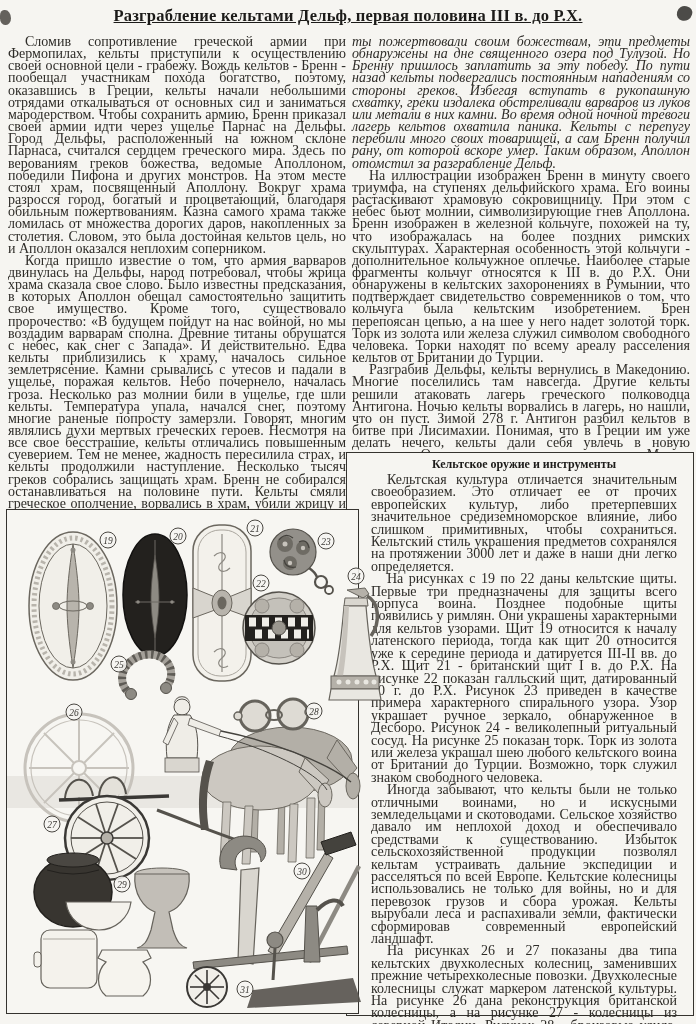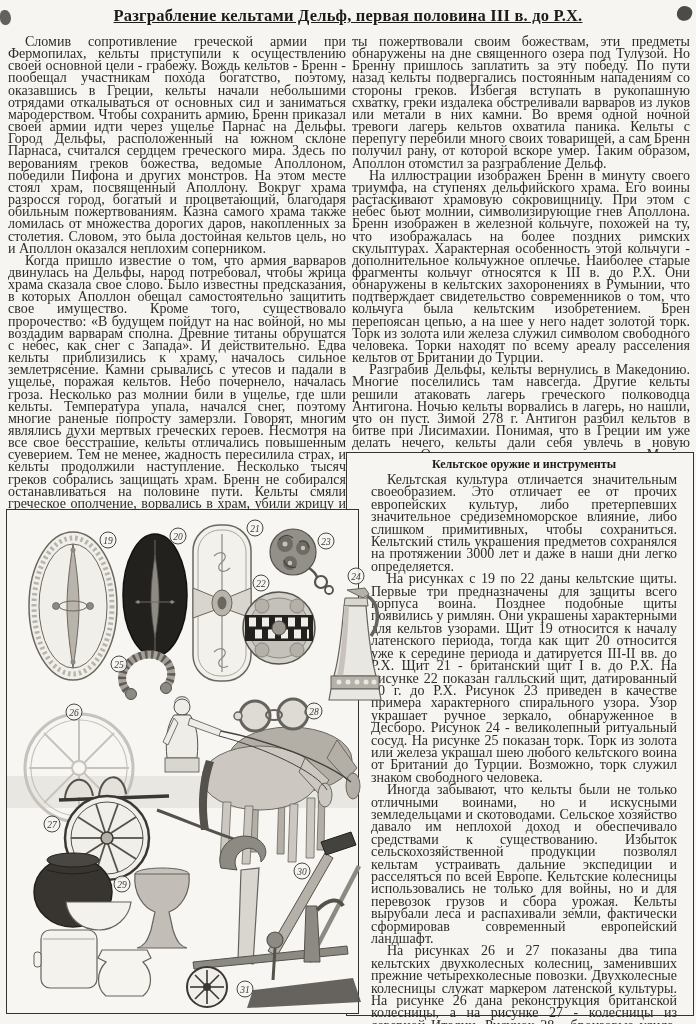--- a/index.html
+++ b/index.html
@@ -4,21 +4,21 @@
 <style>
   html,body{margin:0;padding:0;background:#e9e7e2;}
   .page{position:relative;width:696px;height:1024px;background:#f6f5f1;overflow:hidden;
         font-family:"Liberation Serif","DejaVu Serif",serif;color:#2e2c28;}
   .title{position:absolute;left:0;top:6px;width:100%;text-align:center;
          font-size:16.5px;font-weight:bold;color:#1c1b19;letter-spacing:.2px;text-decoration:underline;}
   .col{position:absolute;top:36px;font-size:14px;line-height:12.15px;text-align:justify;}
   .col-left{left:8px;width:338px;}
   .col-right{left:352px;width:338px;}
   .col p{margin:0;text-indent:17px;}
-  .col p.cont{text-indent:0;}
+  .col p.cont{text-indent:0;font-style:italic;}
   .sidebar{position:absolute;left:346px;top:452px;width:348px;height:564px;
            border:1.8px solid #35332f;box-sizing:border-box;z-index:1;
            padding:4px 16px 6px 24px;background:#f6f5f1;}
   .sidebar h2{margin:0 0 2px 0;text-align:center;font-size:12px;font-weight:bold;color:#1c1b19;}
   .sidebar p{margin:0;text-indent:16px;font-size:14px;line-height:12.4px;text-align:justify;}
   .illustration{position:absolute;left:6px;top:509px;width:353px;height:505px;
                 border:1.4px solid #35332f;box-sizing:border-box;background:#f7f6f2;
                 z-index:2;overflow:visible;}
   .illustration svg{position:absolute;left:0;top:0;overflow:visible;}
   .figno circle{fill:rgba(246,245,241,.88);stroke:#4a4742;stroke-width:1;}

